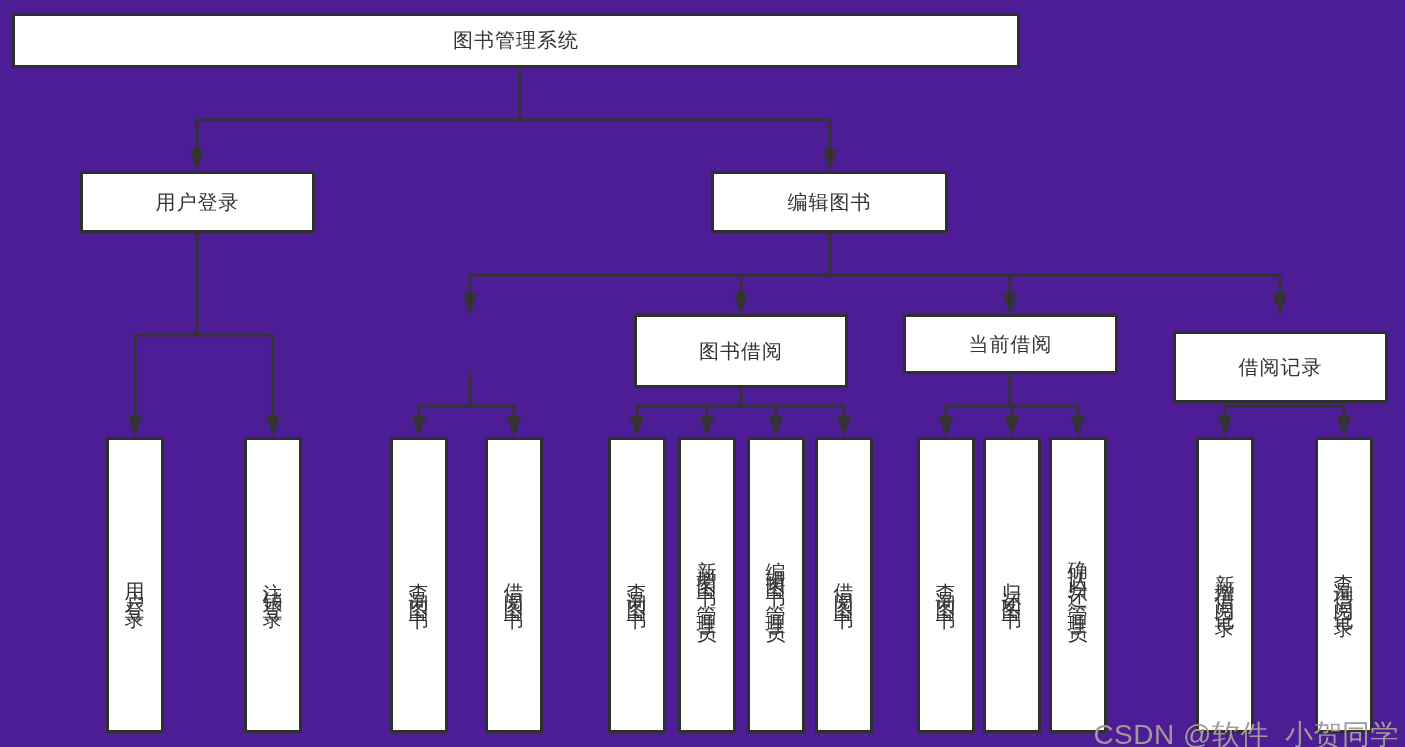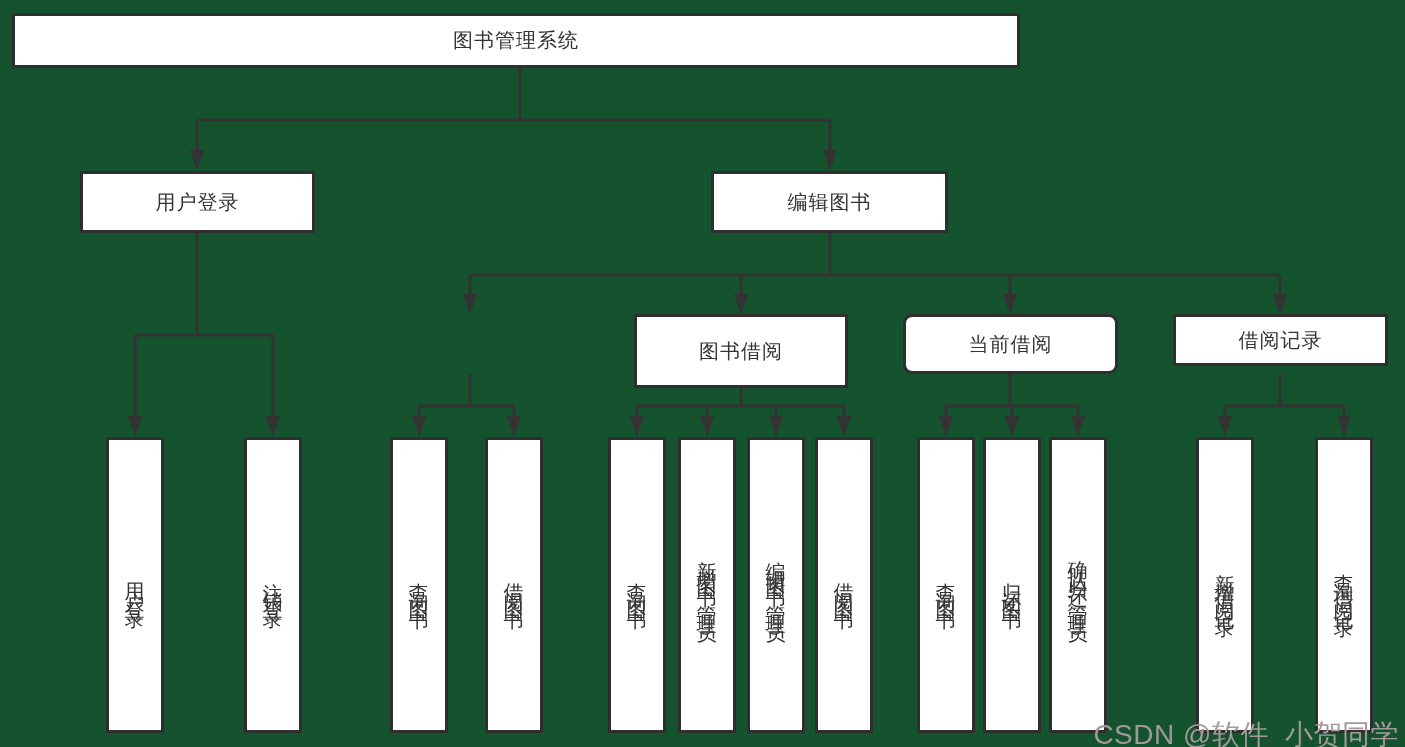--- a/index.html
+++ b/index.html
@@ -4,21 +4,21 @@
 <style>
   html, body {
     margin: 0;
     padding: 0;
     background: #ffffff;
   }
   .canvas {
     position: relative;
     width: 1405px;
     height: 747px;
-    background: #14532d;
+    background: #4c1d95;
     font-family: "Liberation Sans", "DejaVu Sans", sans-serif;
     overflow: hidden;
   }
   .connectors {
     position: absolute;
     left: 0;
     top: 0;
     width: 1405px;
     height: 747px;
   }
@@ -132,22 +132,22 @@
       <path class="arrow" d="M1337 416 L1351 416 L1344 437 Z"></path>
     </g>
   </svg>
 
   <div class="node" style="left:12px; top:13px; width:1008px; height:55px;">图书管理系统</div>
 
   <div class="node" style="left:80px; top:171px; width:235px; height:62px;">用户登录</div>
   <div class="node" style="left:711px; top:171px; width:237px; height:62px;">编辑图书</div>
 
   <div class="node" style="left:634px; top:314px; width:214px; height:74px;font-family:Liberation Serif, serif;">图书借阅</div>
-  <div class="node" style="left:903px; top:314px; width:215px; height:60px;border-radius:9px;">当前借阅</div>
-  <div class="node" style="left:1173px; top:314px; width:215px; height:52px;">借阅记录</div>
+  <div class="node" style="left:903px; top:314px; width:215px; height:60px;">当前借阅</div>
+  <div class="node" style="left:1173px; top:331px; width:215px; height:72px;">借阅记录</div>
 
   <div class="node leaf" style="left:106px; top:437px; width:58px; height:296px;">用户登录</div>
   <div class="node leaf" style="left:244px; top:437px; width:58px; height:296px;">注销登录</div>
   <div class="node leaf" style="left:390px; top:437px; width:58px; height:296px;">查询图书</div>
   <div class="node leaf" style="left:485px; top:437px; width:58px; height:296px;">借阅图书</div>
   <div class="node leaf" style="left:608px; top:437px; width:58px; height:296px;">查询图书</div>
   <div class="node leaf" style="left:678px; top:437px; width:58px; height:296px;">新增图书（管理员）</div>
   <div class="node leaf" style="left:747px; top:437px; width:58px; height:296px;">编辑图书（管理员）</div>
   <div class="node leaf" style="left:815px; top:437px; width:58px; height:296px;">借阅图书</div>
   <div class="node leaf" style="left:917px; top:437px; width:58px; height:296px;">查询图书</div>

